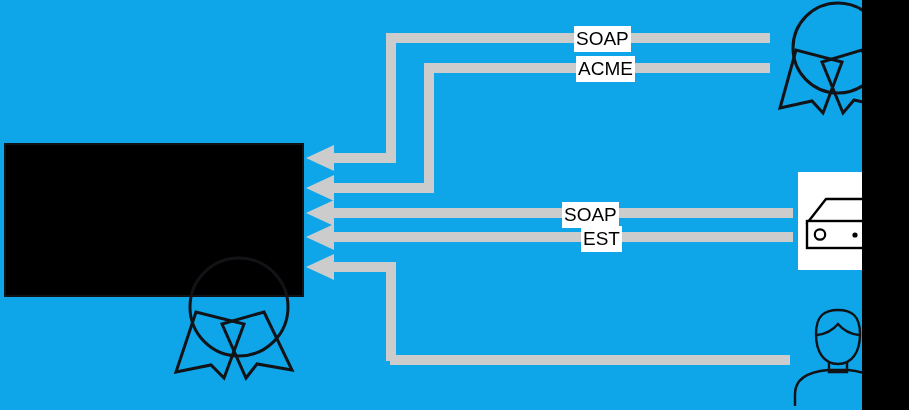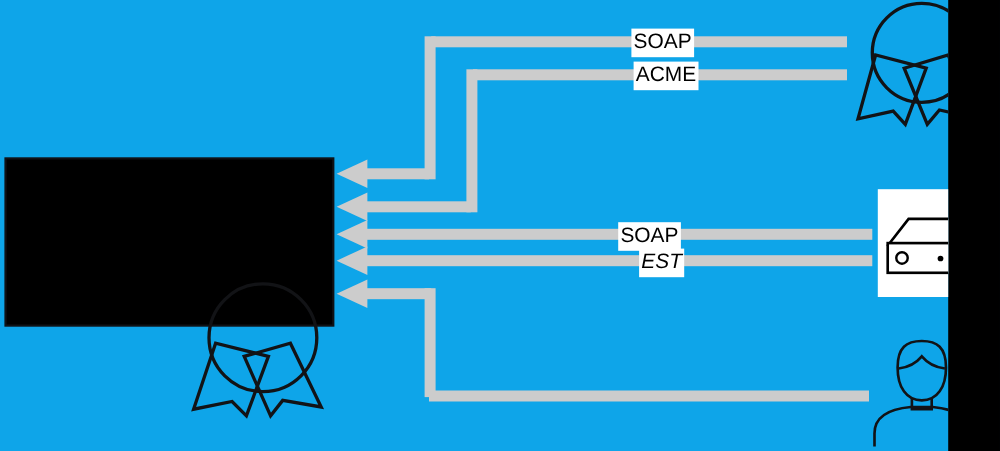--- a/index.html
+++ b/index.html
@@ -109,16 +109,16 @@
 
     </g>
   </svg>
 
   <div class="edge-label" style="left:574px; top:26px;">SOAP</div>
 
   <div class="edge-label" style="left:576px; top:56px;">ACME</div>
 
   <div class="edge-label" style="left:562px; top:202px;">SOAP</div>
 
-  <div class="edge-label" style="left:581px; top:226px;font-style:italic;">EST</div>
+  <div class="edge-label" style="left:581px; top:226px;">EST</div>
 
 
 </div>
 
 </body></html>

